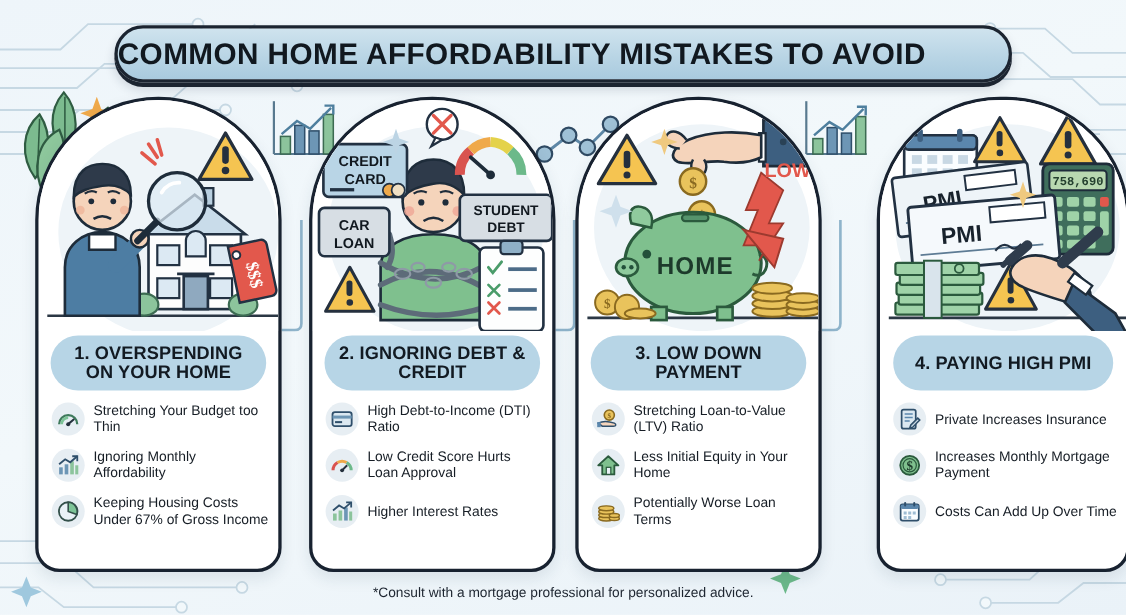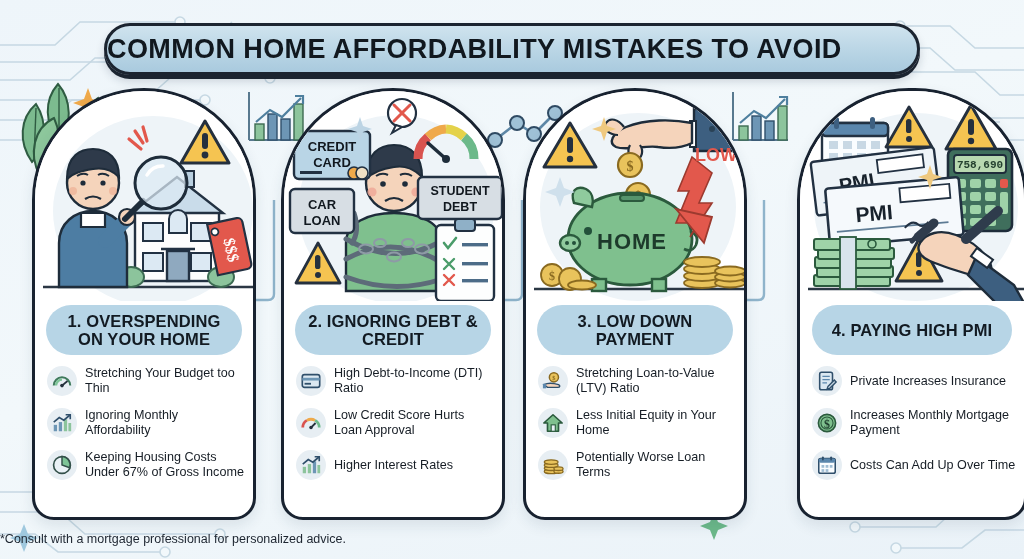--- a/index.html
+++ b/index.html
@@ -79,21 +79,21 @@
     margin-top: 1px;
   }
   .b-text {
     font-size: 12.6px; line-height: 1.18; color: #161d25; font-weight: 400;
     padding-top: 1px;
   }
 
   
   .footer {
     position: absolute; left: 0; right: 0; top: 532px;
-    font-size: 12.5px; color: #1d2530; z-index: 20;
+    text-align: center; font-size: 12.5px; color: #1d2530; z-index: 20;
   }
 </style>
 </head>
 <body>
 
 <div id="stage">
 
   <svg class="bg-layer" width="1024" height="559" viewBox="0 0 1024 559">
 
     <g stroke="#c6d8e3" stroke-width="1.6" fill="none">

